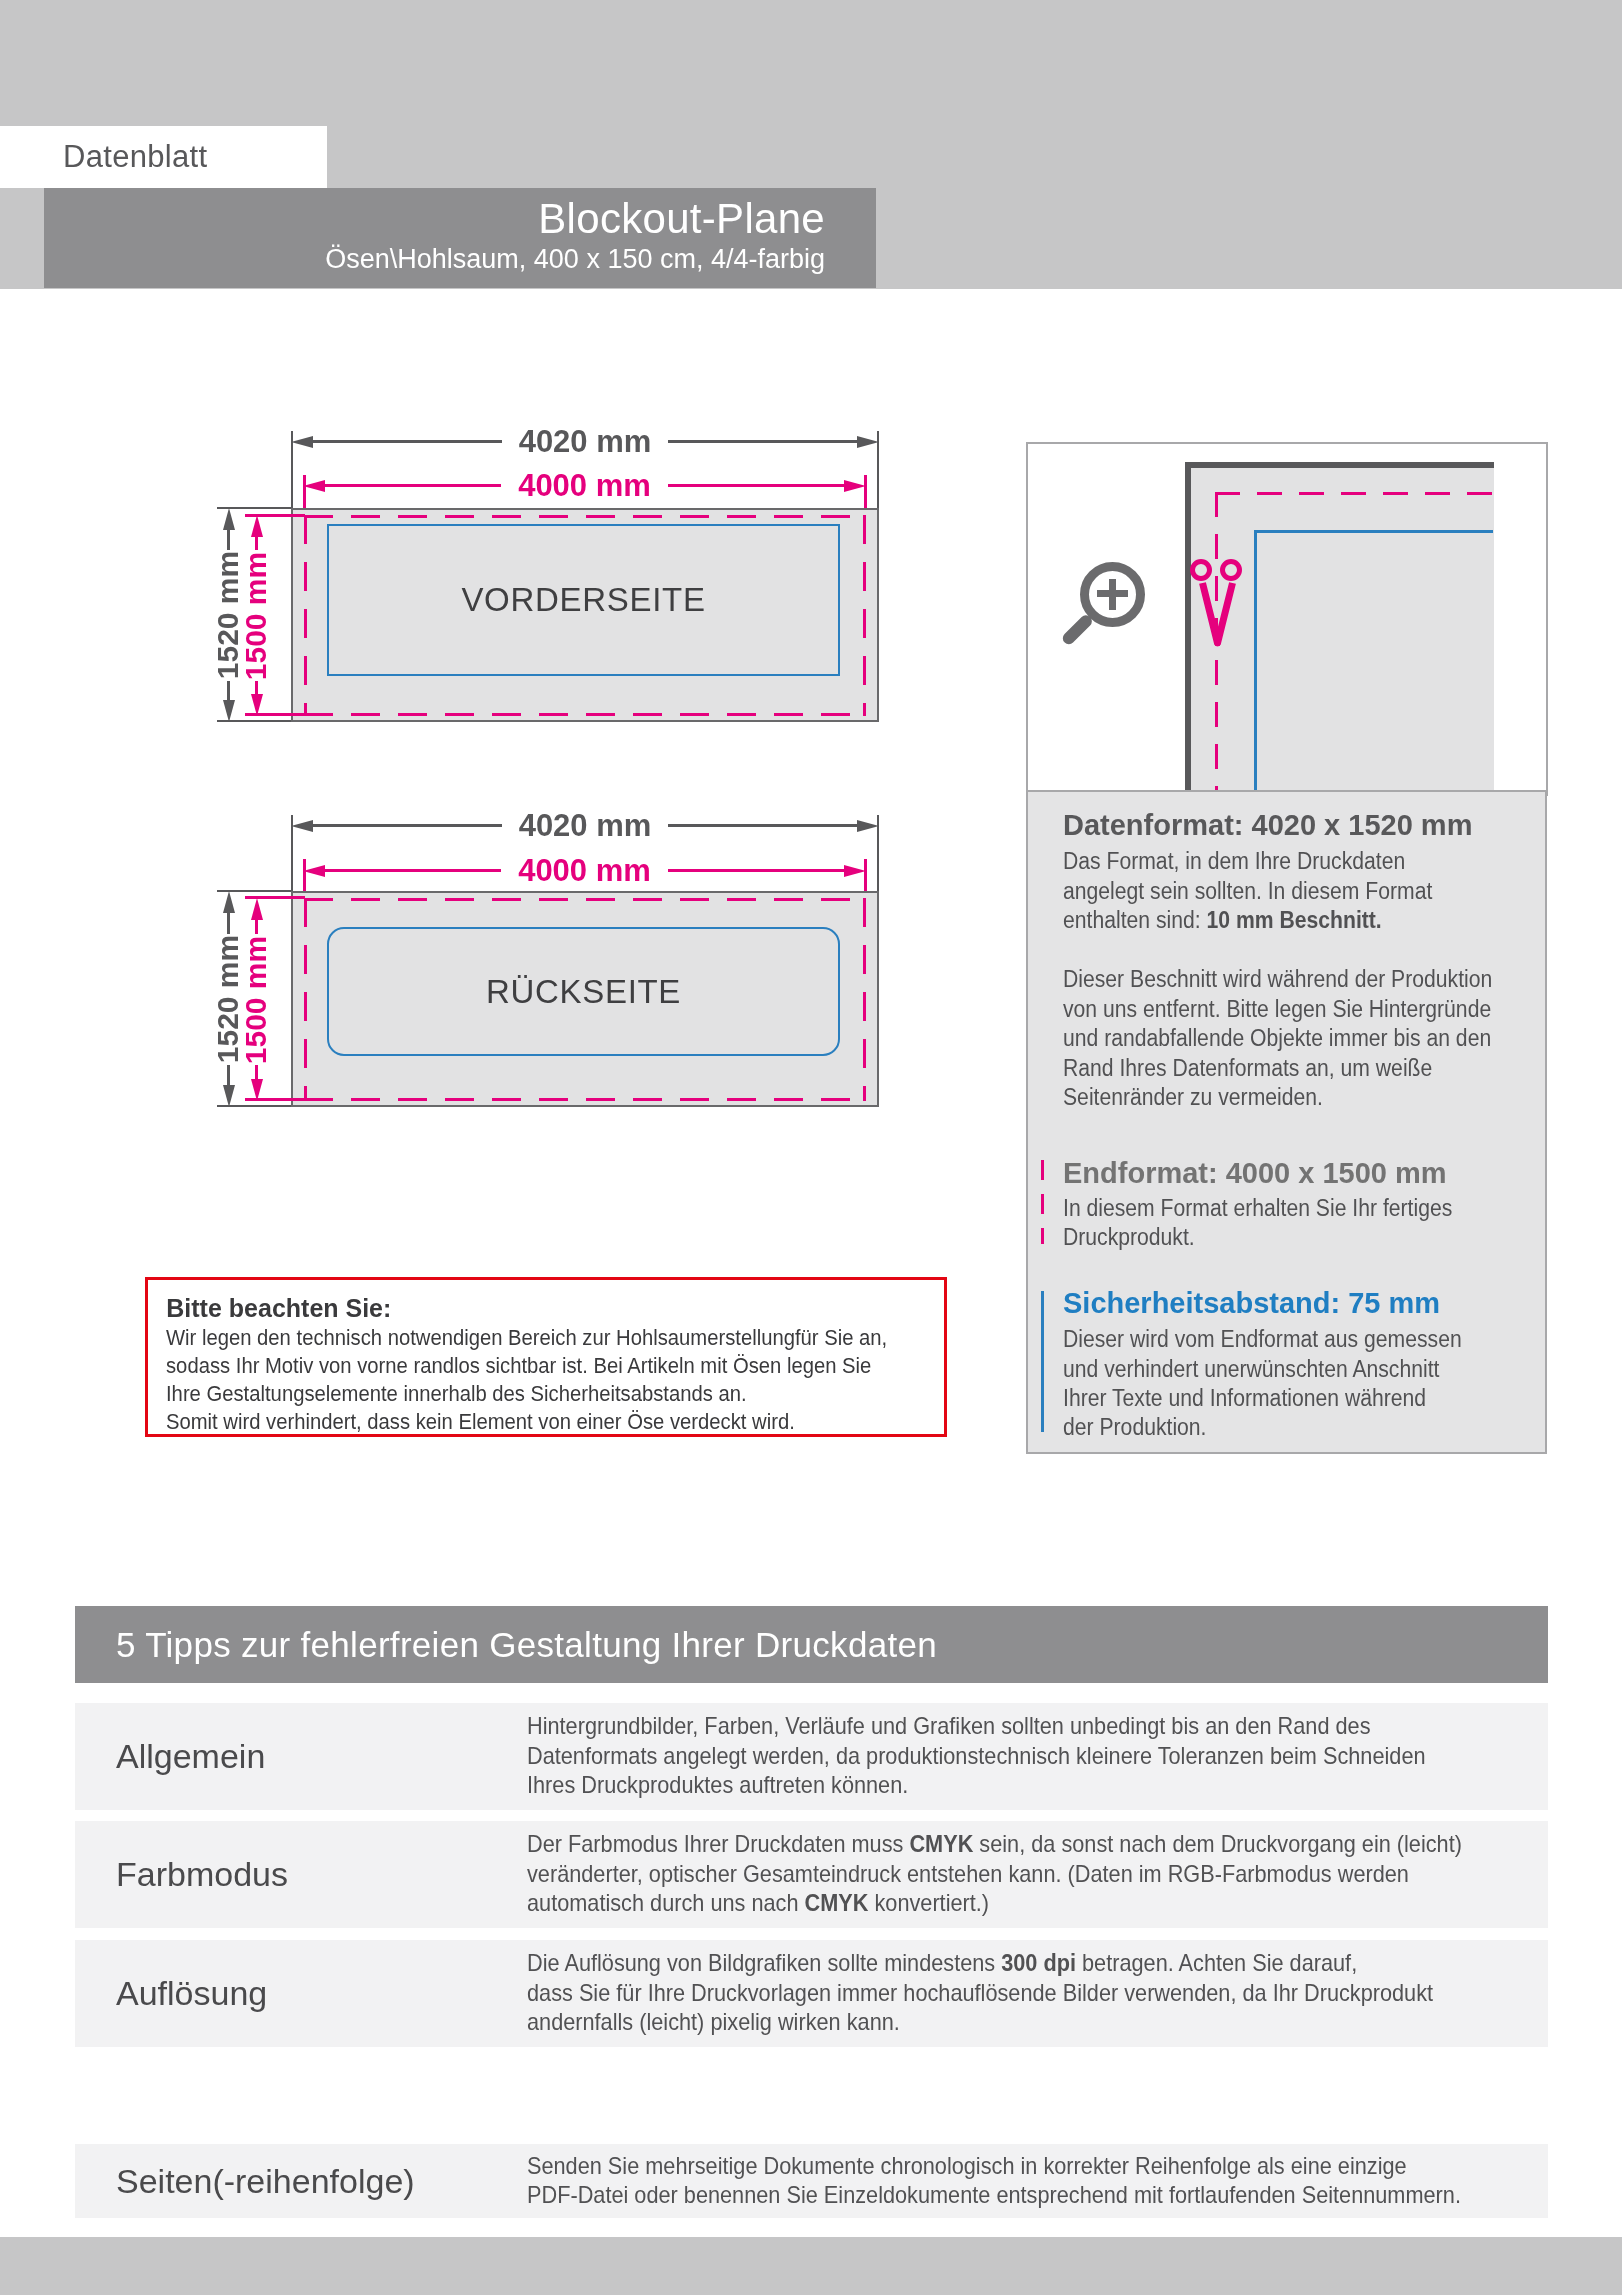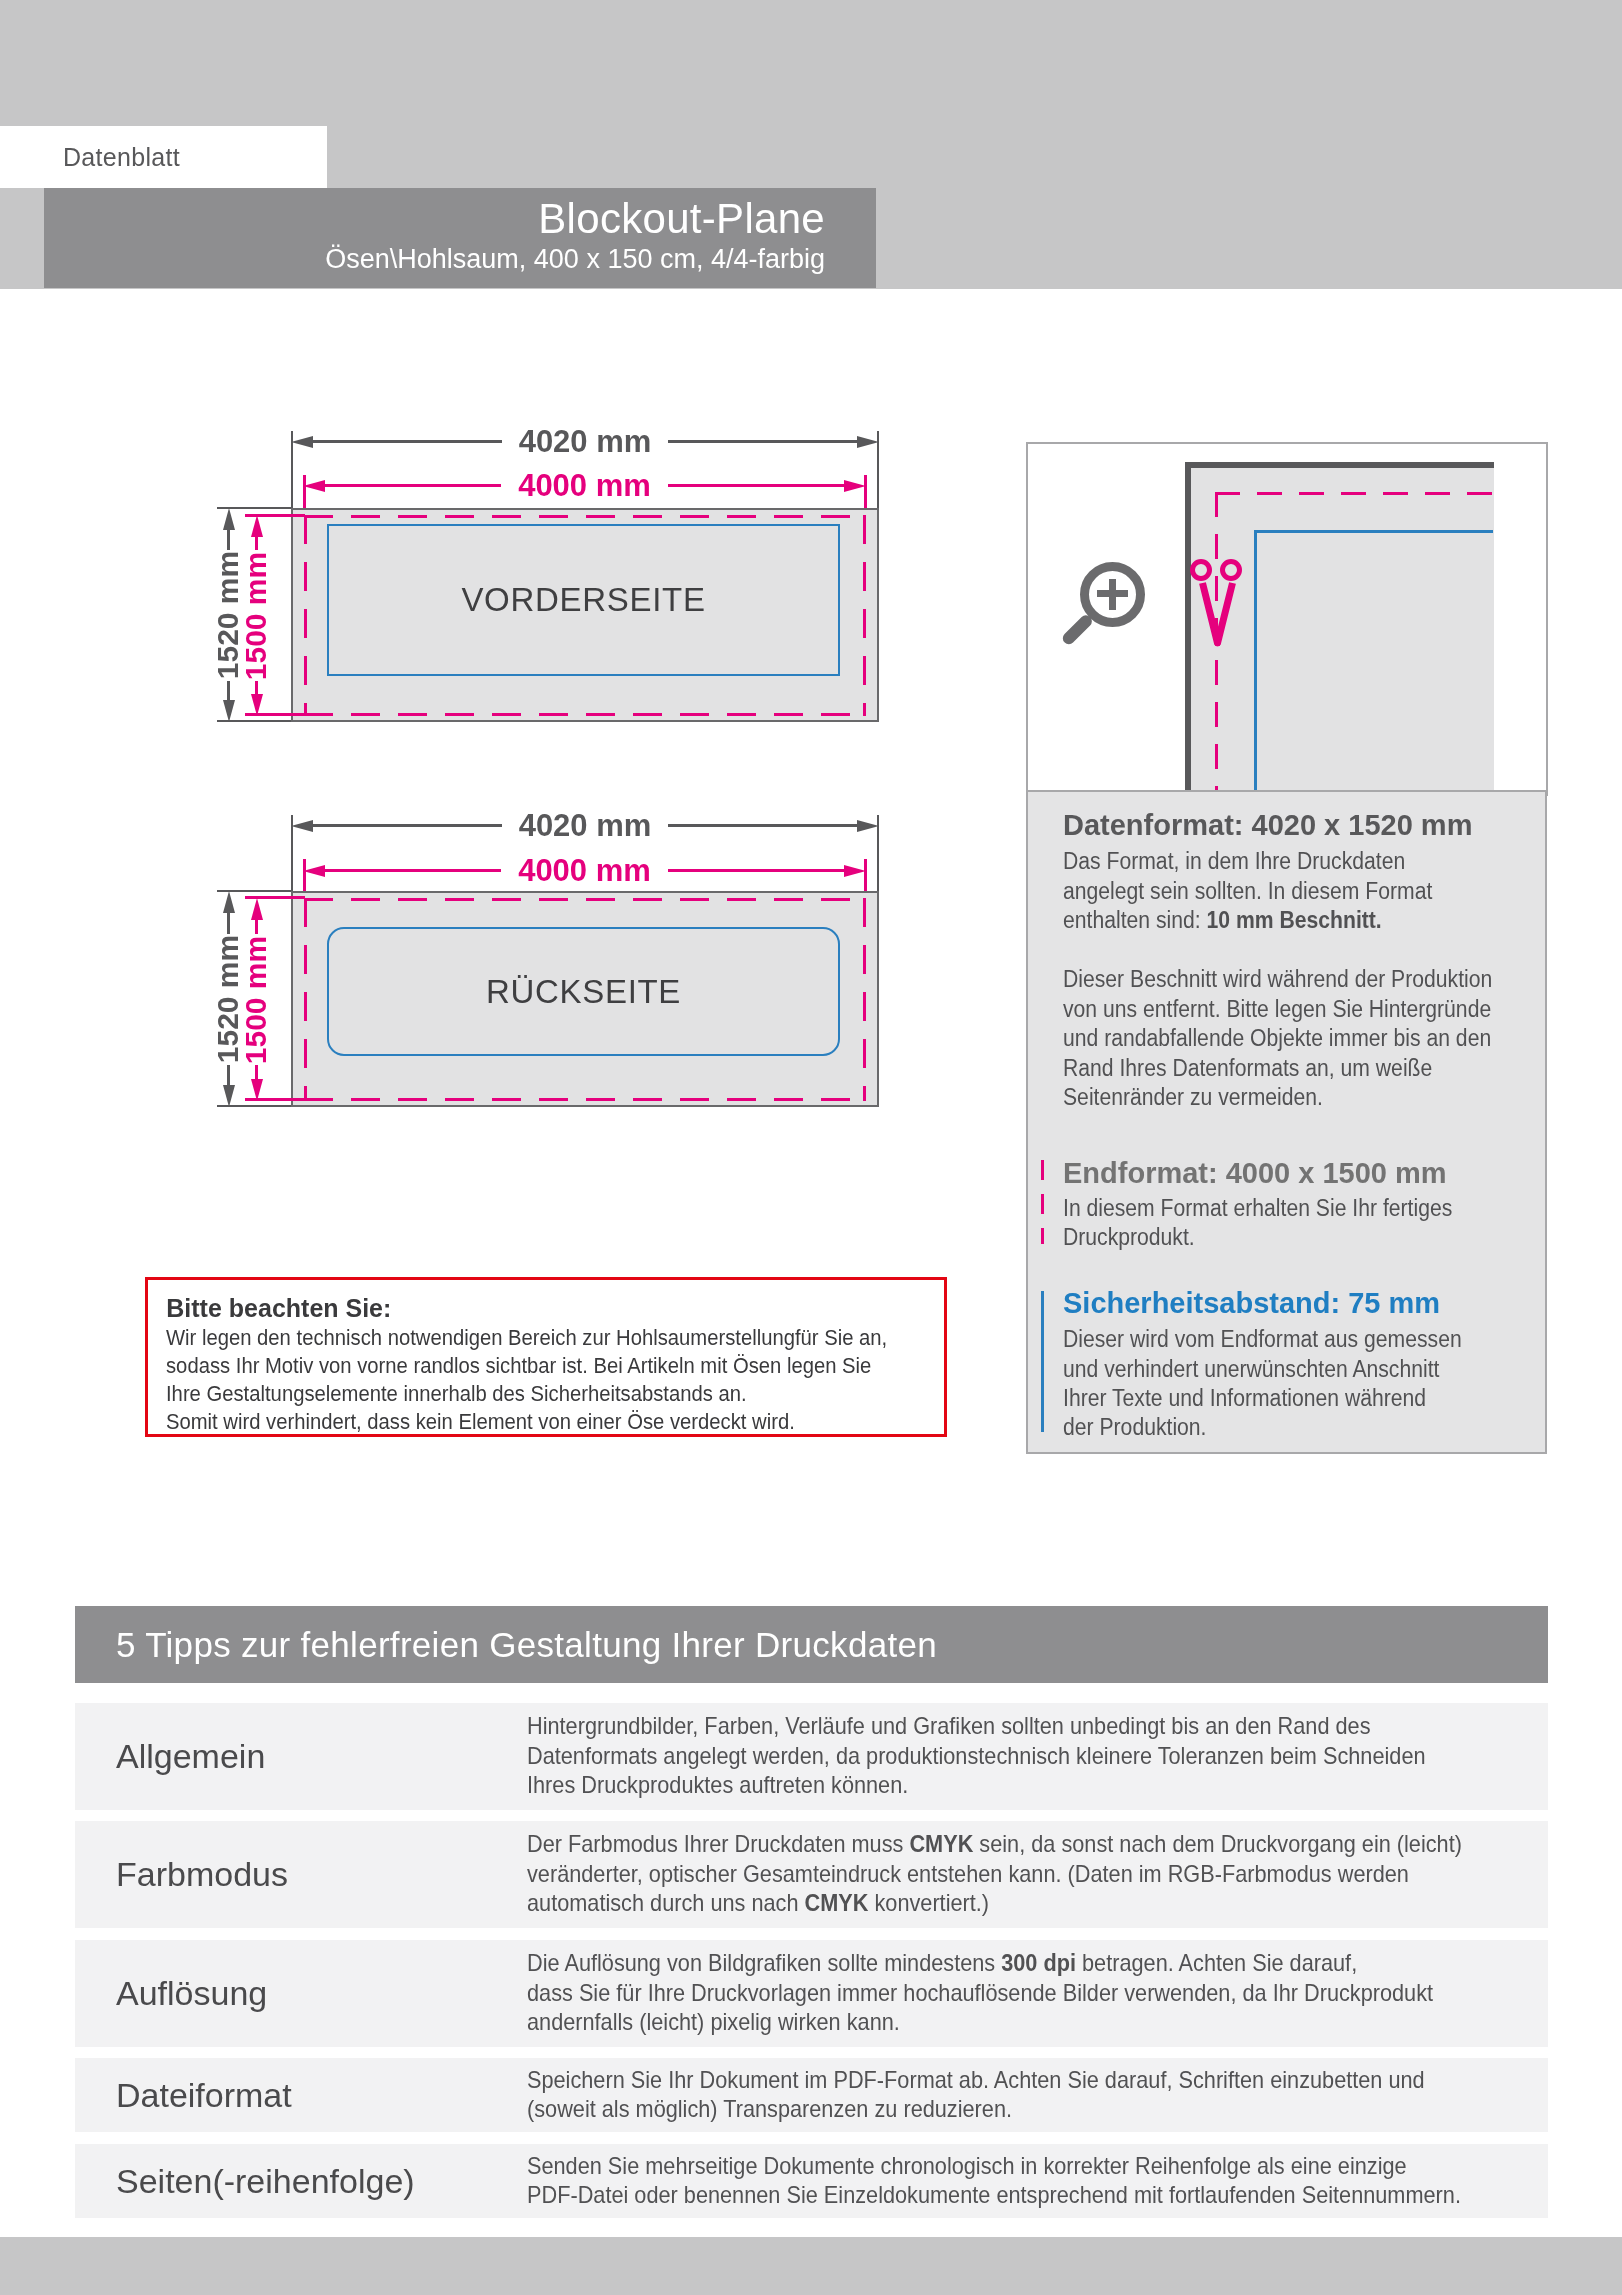--- a/index.html
+++ b/index.html
@@ -18,21 +18,21 @@
   html,body{background:#ffffff;}
   body{font-family:"Liberation Sans", sans-serif;}
   #page{position:relative;width:1623px;height:2295px;background:#ffffff;overflow:hidden;}
 
   .abs{position:absolute;}
   .cond{transform:scaleX(0.92);transform-origin:0 50%;white-space:nowrap;display:block;}
 
   
   .lightband{left:0;top:0;width:1623px;height:289px;background:var(--light);}
   .titlebox{left:0;top:126px;width:327px;height:62px;background:#ffffff;display:flex;align-items:center;padding-left:63px;}
-  .titlebox span{font-size:25px;color:var(--dark);letter-spacing:0.3px;}
+  .titlebox span{font-size:31px;color:var(--dark);letter-spacing:0.3px;}
   .darkband{left:0;top:188px;width:832px;height:100px;background:var(--band);color:#ffffff;text-align:right;padding:6.5px 51px 0 0;margin-left:44px;}
   .darkband .t1{font-size:42px;line-height:47px;font-weight:400;letter-spacing:0.3px;}
   .darkband .t2{font-size:27px;line-height:34px;font-weight:400;}
 
   
   .hdim{position:absolute;display:flex;align-items:center;height:31px;}
   .hdim .ah-l{width:0;height:0;border-top:6.5px solid transparent;border-bottom:6.5px solid transparent;border-right:22px solid var(--c);}
   .hdim .ah-r{width:0;height:0;border-top:6.5px solid transparent;border-bottom:6.5px solid transparent;border-left:22px solid var(--c);}
   .hdim .seg{flex:1;height:2.6px;background:var(--c);}
   .hdim .lbl{padding:0 17px;font-size:31px;font-weight:700;color:var(--c);white-space:nowrap;}
@@ -319,27 +319,20 @@
 
   <div class="tiprow r3">
     <div class="rowlabel">Auflösung</div>
     <div class="rowtext">
       <div class="tline cond"><span>Die Auflösung von Bildgrafiken sollte mindestens </span><strong>300 dpi</strong><span> betragen. Achten Sie darauf,</span></div>
       <div class="tline cond">dass Sie für Ihre Druckvorlagen immer hochauflösende Bilder verwenden, da Ihr Druckprodukt</div>
       <div class="tline cond">andernfalls (leicht) pixelig wirken kann.</div>
     </div>
   </div>
 
-  <div class="tiprow r4">
-    <div class="rowlabel">Dateiformat</div>
-    <div class="rowtext">
-      <div class="tline cond">Speichern Sie Ihr Dokument im PDF-Format ab. Achten Sie darauf, Schriften einzubetten und</div>
-      <div class="tline cond">(soweit als möglich) Transparenzen zu reduzieren.</div>
-    </div>
-  </div>
 
   <div class="tiprow r5">
     <div class="rowlabel">Seiten(-reihenfolge)</div>
     <div class="rowtext">
       <div class="tline cond">Senden Sie mehrseitige Dokumente chronologisch in korrekter Reihenfolge als eine einzige</div>
       <div class="tline cond">PDF-Datei oder benennen Sie Einzeldokumente entsprechend mit fortlaufenden Seitennummern.</div>
     </div>
   </div>
 
   <div class="abs footer"></div>

